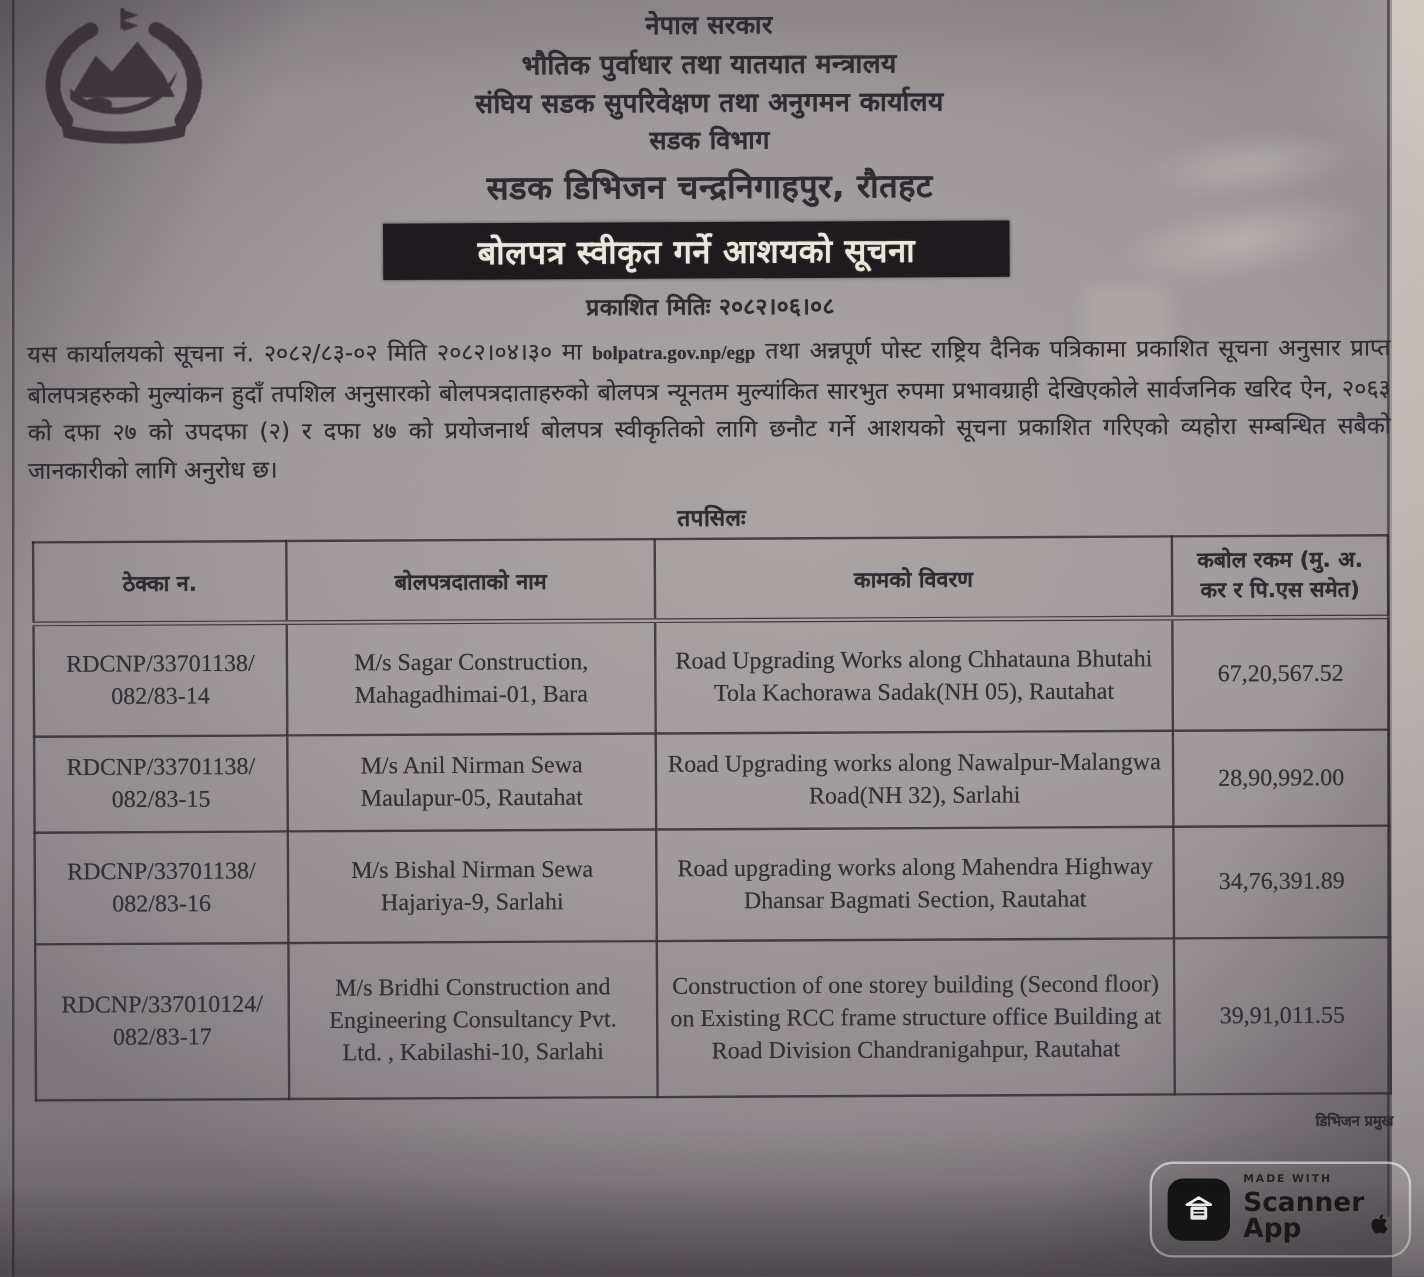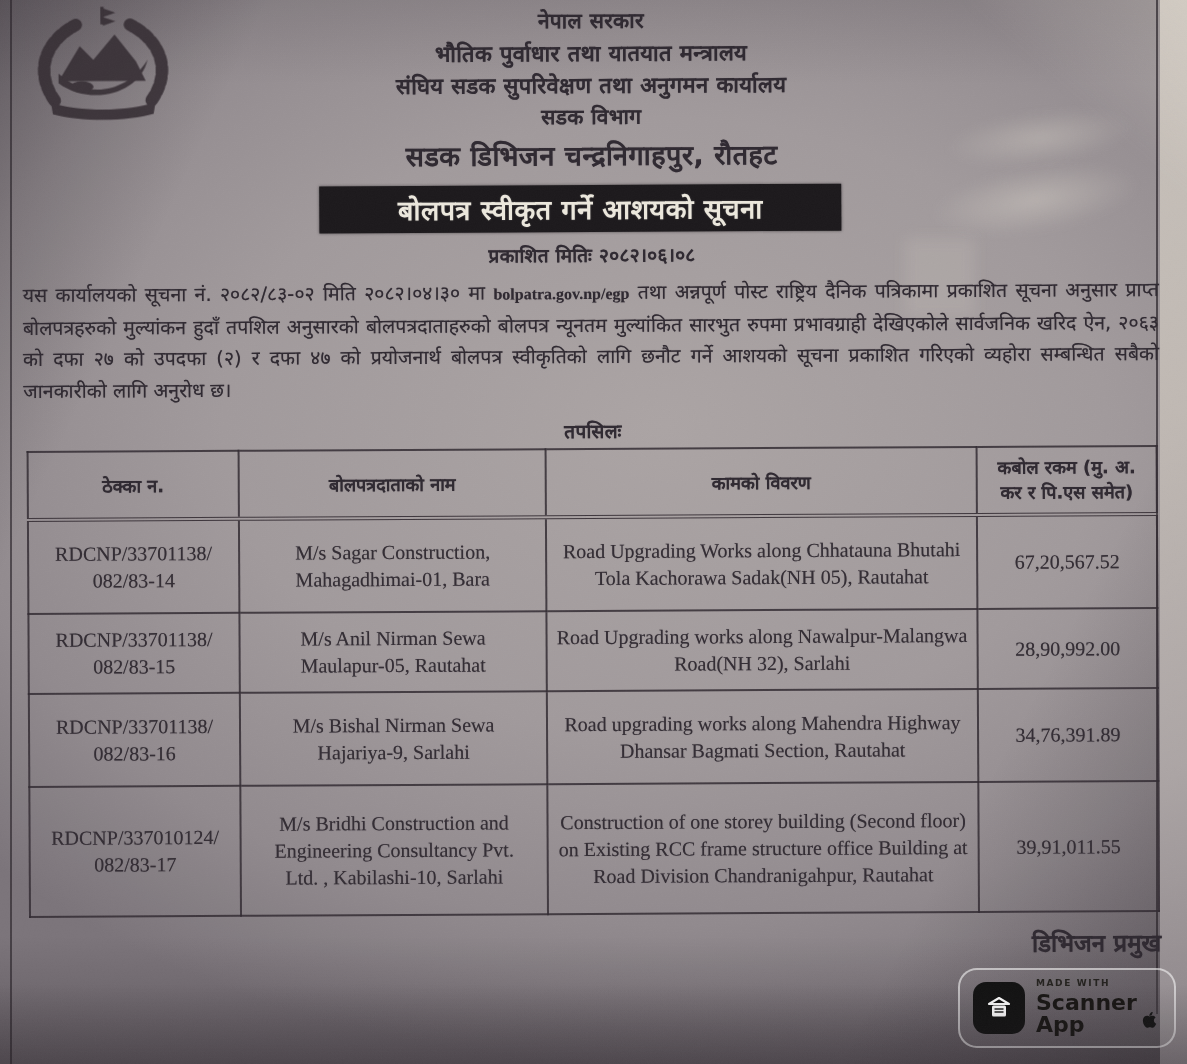--- a/index.html
+++ b/index.html
@@ -58,21 +58,21 @@
     border:2px solid rgba(51,43,50,0.85); text-align:center; vertical-align:middle; padding:2px 8px;}
   table.tender thead th{font-size:18px; font-weight:700; font-family:"DejaVu Sans", sans-serif;}
   table.tender thead tr{height:68px;}
   table.tender thead th{border-bottom:4px double rgba(51,43,50,0.9);}
   th.amount-h{font-size:17px; line-height:1.35;}
   table.tender tbody td{font-family:"Liberation Serif", serif; font-size:20px; line-height:1.35; color:#332d34;}
   tr.r1{height:94px;} tr.r2{height:80px;} tr.r3{height:93px;} tr.r4{height:130px;}
   td.work{padding:4px 28px;}
   .pre{white-space:pre-line;}
 
-  .signature{position:absolute; right:28px; top:928px; font-size:24px; font-weight:700;}
+  .signature{position:absolute; right:28px; top:928px; font-size:12px; font-weight:700;}
 
   .watermark{position:absolute; right:11px; bottom:16px; width:218px; height:80px;
     border:2px solid rgba(255,255,255,0.55); border-radius:19px;
     background:rgba(255,255,255,0.05);
     display:flex; align-items:center; gap:11px; padding:0 13px; box-sizing:border-box;}
   .wm-icon{width:52px; height:52px; min-width:52px; background:#121212; border-radius:13px;
     display:flex; align-items:center; justify-content:center;}
   .wm-text{display:flex; flex-direction:column; line-height:1.02;}
   .wm-made{font-size:9px; letter-spacing:1.6px; font-weight:700; color:#24221f; margin-bottom:3px;}
   .wm-app{font-size:22px; font-weight:800; color:#181614; font-family:"DejaVu Sans", sans-serif;}

